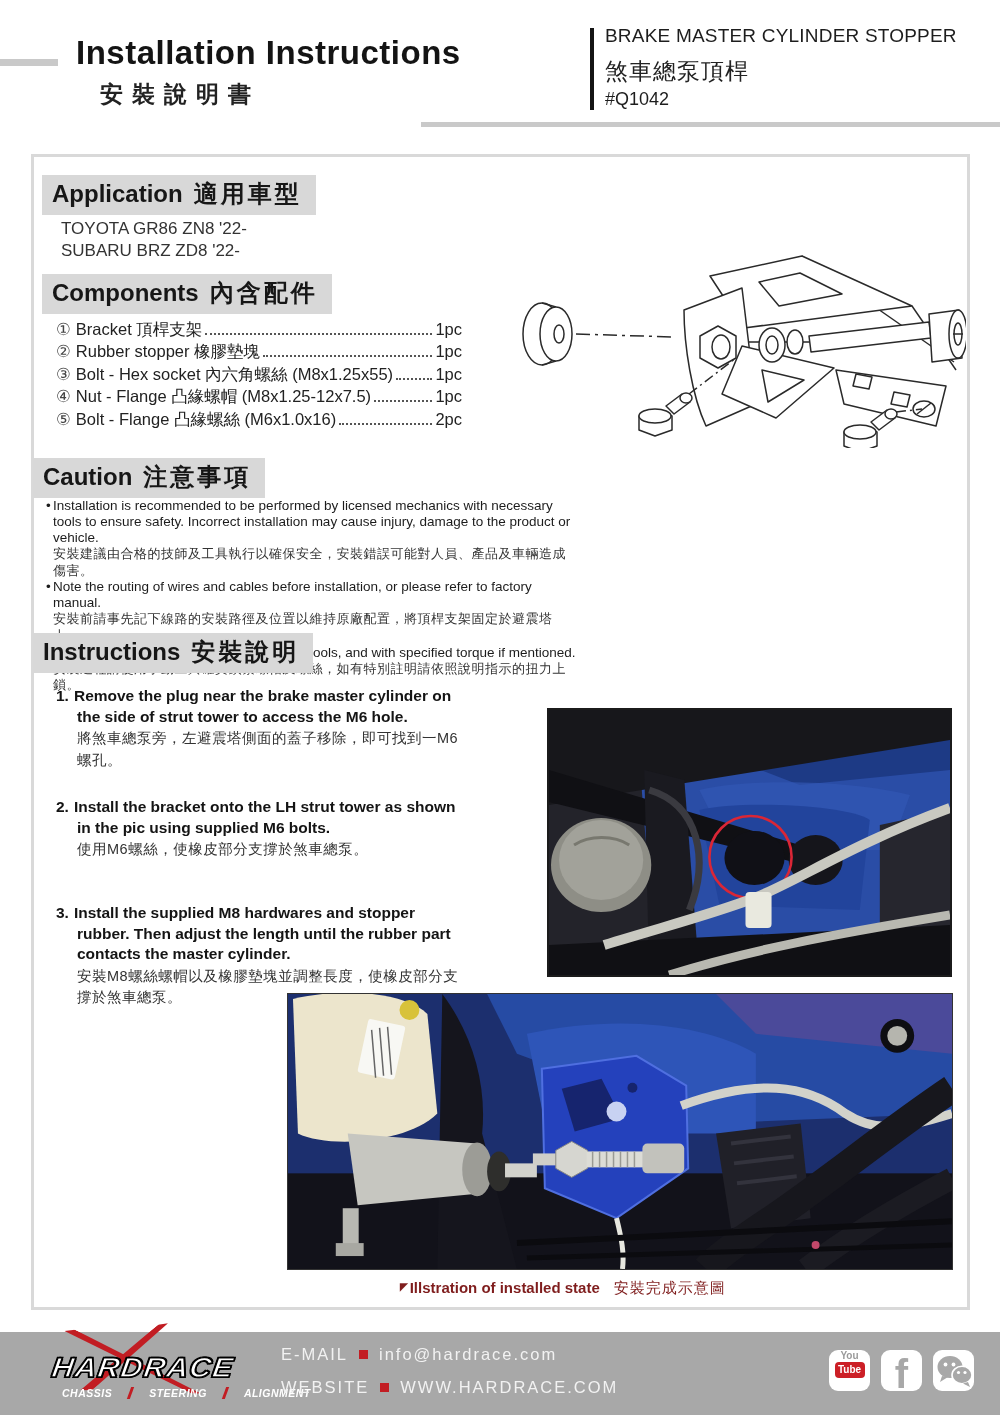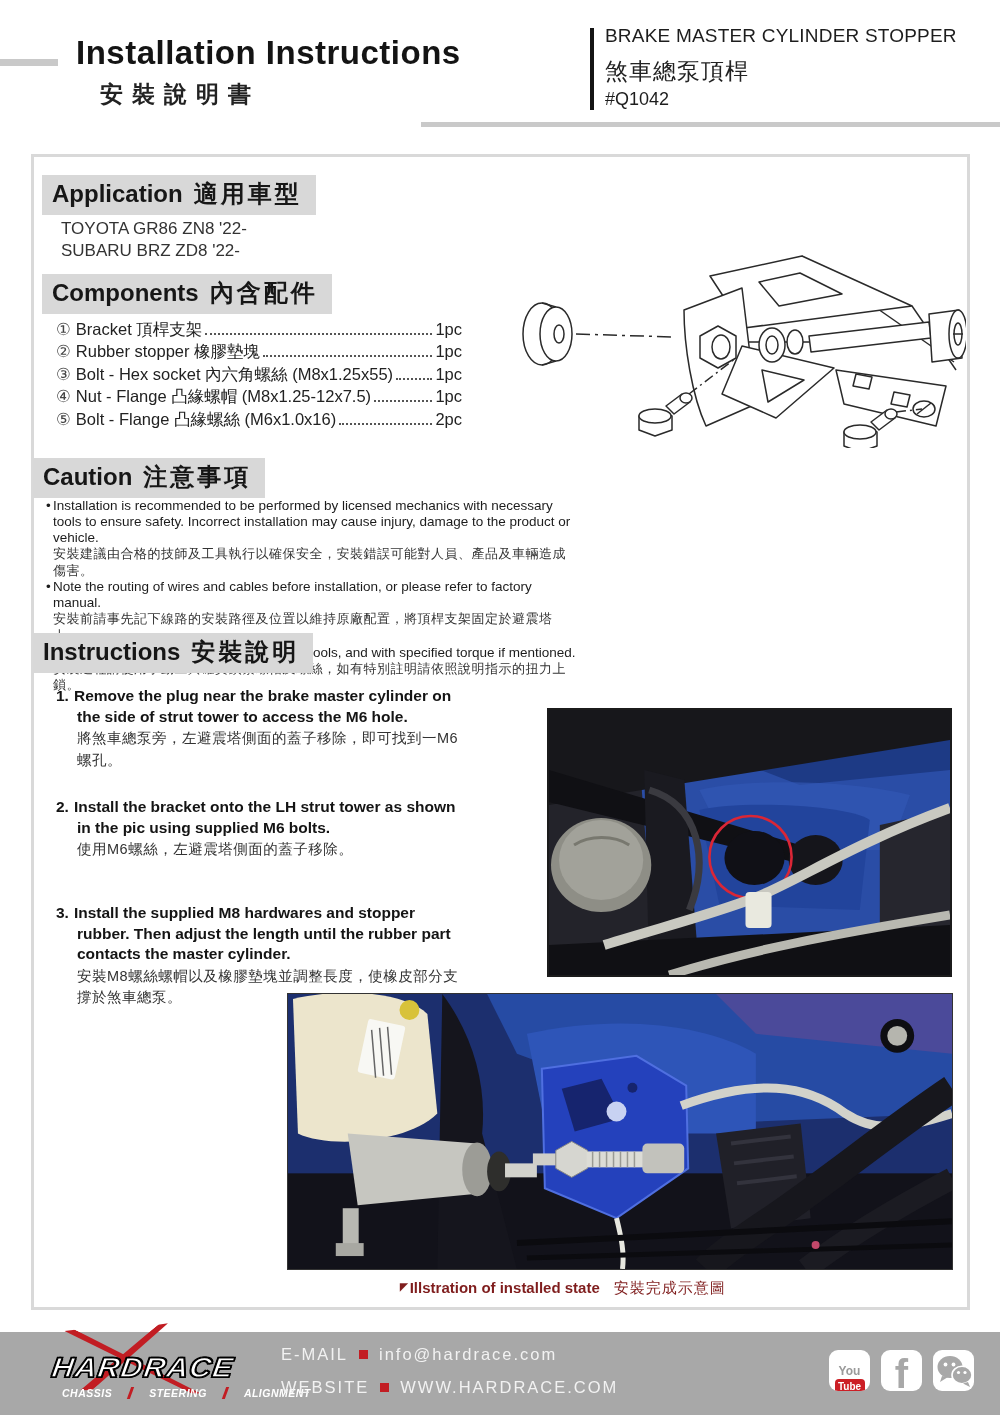--- a/index.html
+++ b/index.html
@@ -70,21 +70,21 @@
                letter-spacing:1px;color:#fff;transform:skewX(-8deg) scaleX(1.08);transform-origin:left;
                -webkit-text-stroke:1.4px #000;text-shadow:1px 1px 0 #000,-1px 1px 0 #000,1px -1px 0 #000,-1px -1px 0 #000;}
   .logo .tagline{position:absolute;left:22px;top:51px;display:flex;align-items:center;gap:17px;
                  font-size:10.5px;font-weight:bold;font-style:italic;color:#fff;letter-spacing:.5px;}
   .logo .slash{width:3px;height:12px;background:#c21d23;transform:skewX(-20deg);}
   .contact{position:absolute;left:281px;top:10px;color:#f2f2f2;}
   .c-row{display:flex;align-items:center;height:24px;margin-bottom:9px;font-size:16.5px;letter-spacing:2px;}
   .c-row .sq{width:9px;height:9px;background:#c21d23;margin:0 11px;flex:none;}
   .social{position:absolute;left:829px;top:18px;display:flex;gap:11px;}
   .sicon{width:41px;height:41px;background:#fff;border-radius:9px;position:relative;overflow:hidden;}
-  .yt-you{text-align:center;font-size:12px;font-weight:bold;color:#9a9a9a;margin-top:14px;}
+  .yt-you{text-align:center;font-size:10px;font-weight:bold;color:#9a9a9a;margin-top:0;}
   .yt-tube{width:30px;height:16px;background:#cc1f26;border-radius:4px;margin:1px auto 0;
            color:#fff;font-size:10px;font-weight:bold;text-align:center;line-height:16px;}
   .fb-f{position:absolute;left:0;top:0;width:100%;height:100%;display:flex;align-items:flex-end;justify-content:center;
         font-size:40px;font-weight:bold;color:#a8a8a8;line-height:34px;}
 </style>
 </head>
 <body>
 
 <div class="page">
 
@@ -234,21 +234,21 @@
   <div class="sec-head" style="left:33px;top:633px;">
     <span>Instructions</span><span class="zh">安裝說明</span>
   </div>
 
   <div class="step step1">
     <div class="en"><span class="n">1.</span><span>Remove the plug near the brake master cylinder on the side of strut tower to access the M6 hole.</span></div>
     <div class="zh">將煞車總泵旁，左避震塔側面的蓋子移除，即可找到一M6螺孔。</div>
   </div>
   <div class="step step2">
     <div class="en"><span class="n">2.</span><span>Install the bracket onto the LH strut tower as shown in the pic using supplied M6 bolts.</span></div>
-    <div class="zh">使用M6螺絲，左避震塔側面的蓋子移除。</div>
+    <div class="zh">使用M6螺絲，使橡皮部分支撐於煞車總泵。</div>
   </div>
   <div class="step step3">
     <div class="en"><span class="n">3.</span><span>Install the supplied M8 hardwares and stopper rubber. Then adjust the length until the rubber part contacts the master cylinder.</span></div>
     <div class="zh">安裝M8螺絲螺帽以及橡膠墊塊並調整長度，使橡皮部分支撐於煞車總泵。</div>
   </div>
 
   <div class="photo photo1">
     <svg viewBox="0 0 400 265" preserveAspectRatio="none">
       <rect width="400" height="265" fill="#23232a"></rect>
       <path d="M90,40 L400,10 L400,240 L120,250 C100,200 95,120 90,40 Z" fill="#2a4da6"></path>

